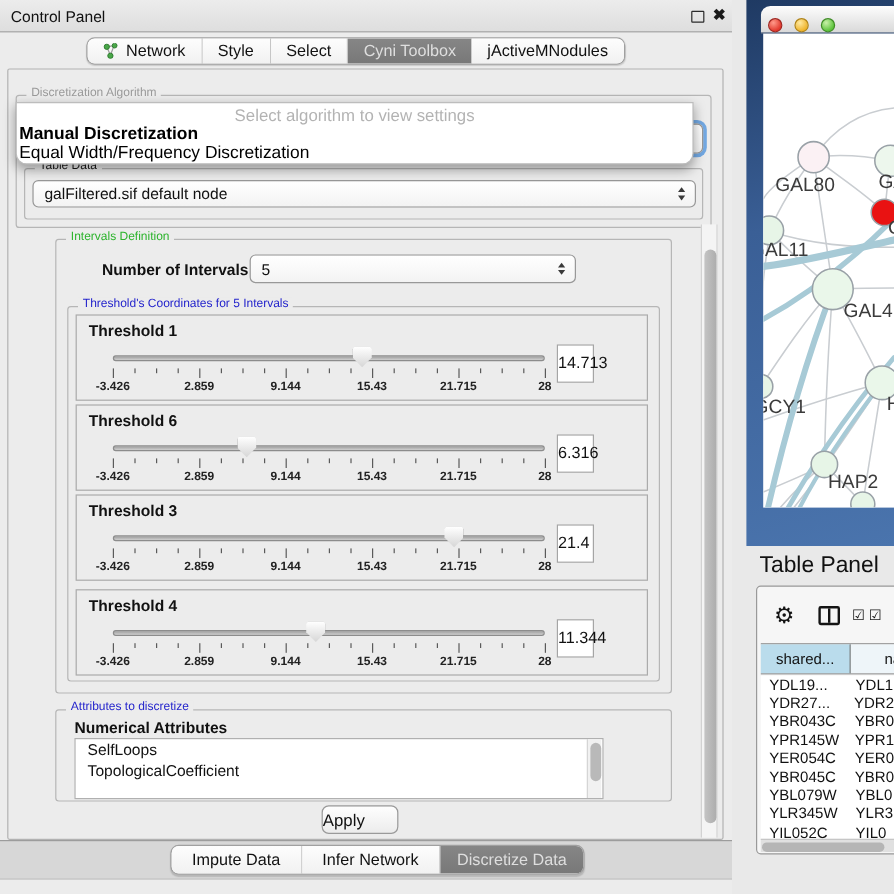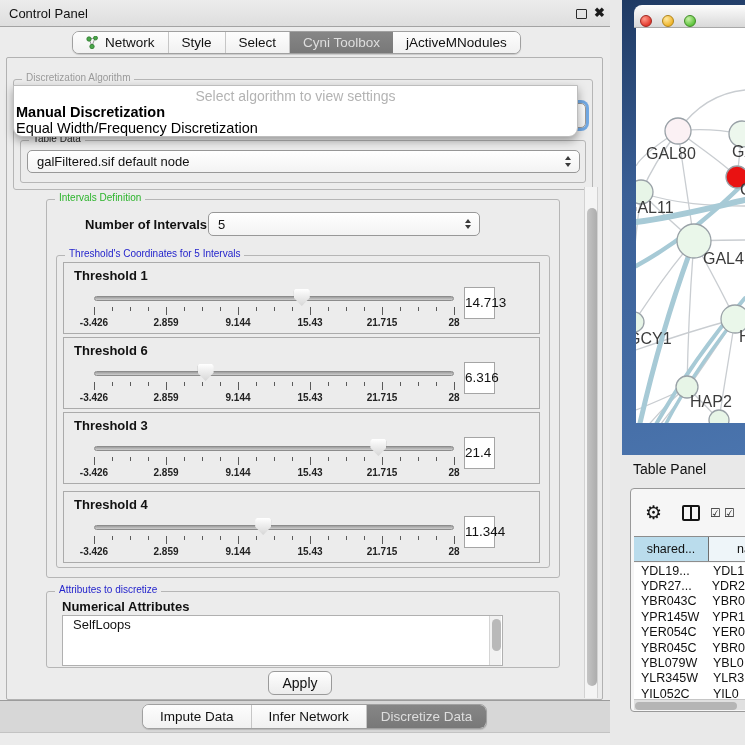--- a/index.html
+++ b/index.html
@@ -57,32 +57,32 @@
   
   #attr-list { position:absolute; left:62px; top:615px; width:441px; height:51px; background:#fff; border:1px solid #b0b0b0; overflow:hidden; }
   #attr-list .item { padding:1px 0 1px 10px; font-size:13px; line-height:15.5px; white-space:nowrap; }
   #attr-vsb { position:absolute; left:489px; top:616px; width:12px; height:49px; background:#f1f1f1; border-left:1px solid #d5d5d5; }
   #attr-vsb .th { position:absolute; left:1.5px; top:3px; width:9px; height:32px; background:#b9b9b9; border-radius:5px; }
 
   
   #main-vsb { position:absolute; left:584px; top:187px; width:14px; height:511px; background:#f4f4f4; border-left:1px solid #d2d2d2; border-right:1px solid #d2d2d2; }
   #main-vsb .th { position:absolute; left:1.5px; top:21px; width:10px; height:478px; background:linear-gradient(90deg,#c4c4c4,#adadad); border-radius:6px; }
 
-  #apply-btn { position:absolute; left:268px; top:671px; width:64px; height:24px; background:linear-gradient(#fefefe,#ececec); border:1px solid #9a9a9a; border-radius:6px; font-size:14px; text-align:center; line-height:22px; }
+  #apply-btn { position:absolute; left:268px; top:671px; width:64px; height:24px; background:linear-gradient(#fefefe,#ececec); border:1px solid #9a9a9a; border-radius:6px; font-size:14px; text-align:left; line-height:22px; }
 
   #bottom-band { position:absolute; left:0; top:700px; width:610px; height:33px; background:#d7d7d7; border-top:1px solid #9c9c9c; border-bottom:1px solid #c3c3c3; }
 
   
   #net-frame { position:absolute; left:622px; top:0; width:123px; height:455px; background:linear-gradient(165deg,#1f3a63 0%,#3a5f96 40%,#4a74ad 100%); }
   #net-titlebar { position:absolute; left:634px; top:5px; width:111px; height:23px; background:linear-gradient(#fdfdfd,#d9d9d9); border-bottom:1px solid #a9a9a9; border-radius:8px 0 0 0; }
   .light { position:absolute; top:10px; width:12px; height:12px; border-radius:50%; }
   #net-canvas { position:absolute; left:636px; top:28px; width:109px; height:395px; background:#fff; overflow:hidden; }
 
   
-  #tp-title { position:absolute; left:633px; top:461px; font-size:14px; color:#111;text-align:center; }
+  #tp-title { position:absolute; left:633px; top:461px; font-size:19px; color:#111;text-align:center; }
   #tp-win { position:absolute; left:630px; top:488px; width:120px; height:224px; background:#f6f6f6; border:1px solid #999; border-radius:4px 0 0 4px; }
   .gear { position:absolute; left:645px; top:501px; font-size:19px; color:#141414; }
   .pane-ico { position:absolute; left:682px; top:505px; width:18px; height:16px; border:2px solid #141414; border-radius:2px; }
   .pane-ico:after { content:""; position:absolute; left:6px; top:0; width:2px; height:12px; background:#141414; }
   .chk { position:absolute; top:506px; font-size:12px; color:#141414; }
   .th-row { position:absolute; left:634px; top:536px; height:26px; display:flex; border-top:1px solid #8d8d8d; border-bottom:1px solid #8d8d8d; }
   .th-cell { font-size:12.5px; display:flex; align-items:center; justify-content:center; border-right:1px solid #6f6f6f; }
   #tbl-rows { position:absolute; left:634px; top:563px; width:111px; height:136px; background:#fff; overflow:hidden; }
   .trow { display:flex; height:15.4px; align-items:center; }
   .trow .c1 { width:75px; padding-left:7px; font-size:12.5px; white-space:nowrap; overflow:hidden; }
@@ -325,20 +325,21 @@
     </div>
     <div class="valbox">11.344</div>
   </div>
 
   <div class="fset" style="left:46px; top:591px; width:514px; height:77px;">
     <span class="legend leg-blue">Attributes to discretize</span>
   </div>
   <span class="abs" style="left:62px; top:599px; font-weight:bold;">Numerical Attributes</span>
   <div id="attr-list">
     <div class="item">SelfLoops</div>
+    <div class="item">TopologicalCoefficient</div>
   </div>
   <div id="attr-vsb">
       <div class="th"></div>
     </div>
 
   <div id="main-vsb">
       <div class="th"></div>
     </div>
 
   <div id="apply-btn">Apply</div>

